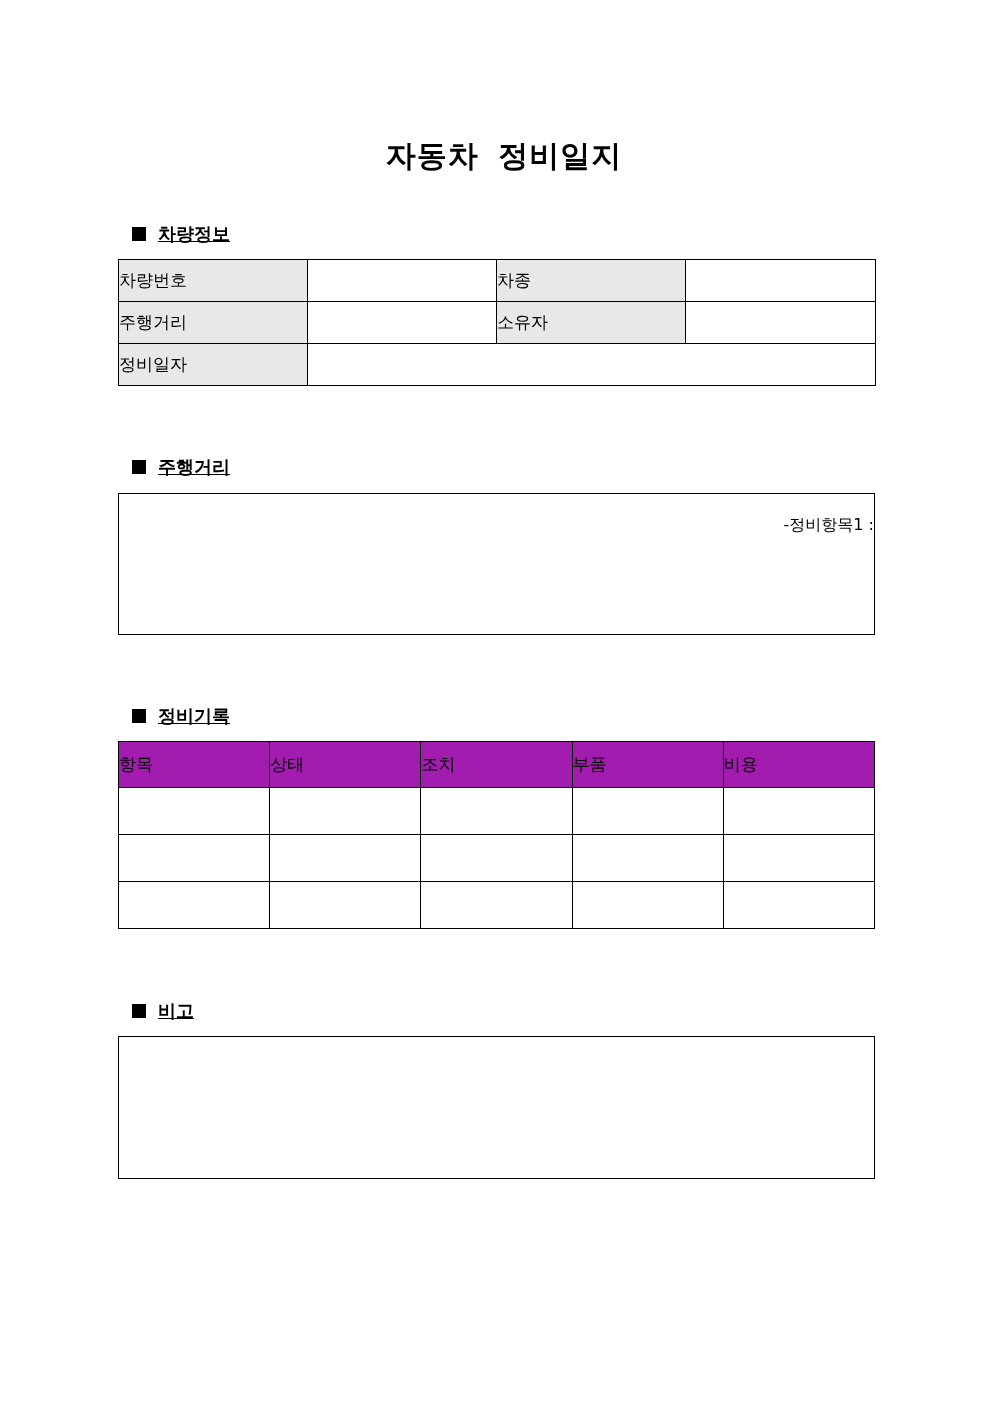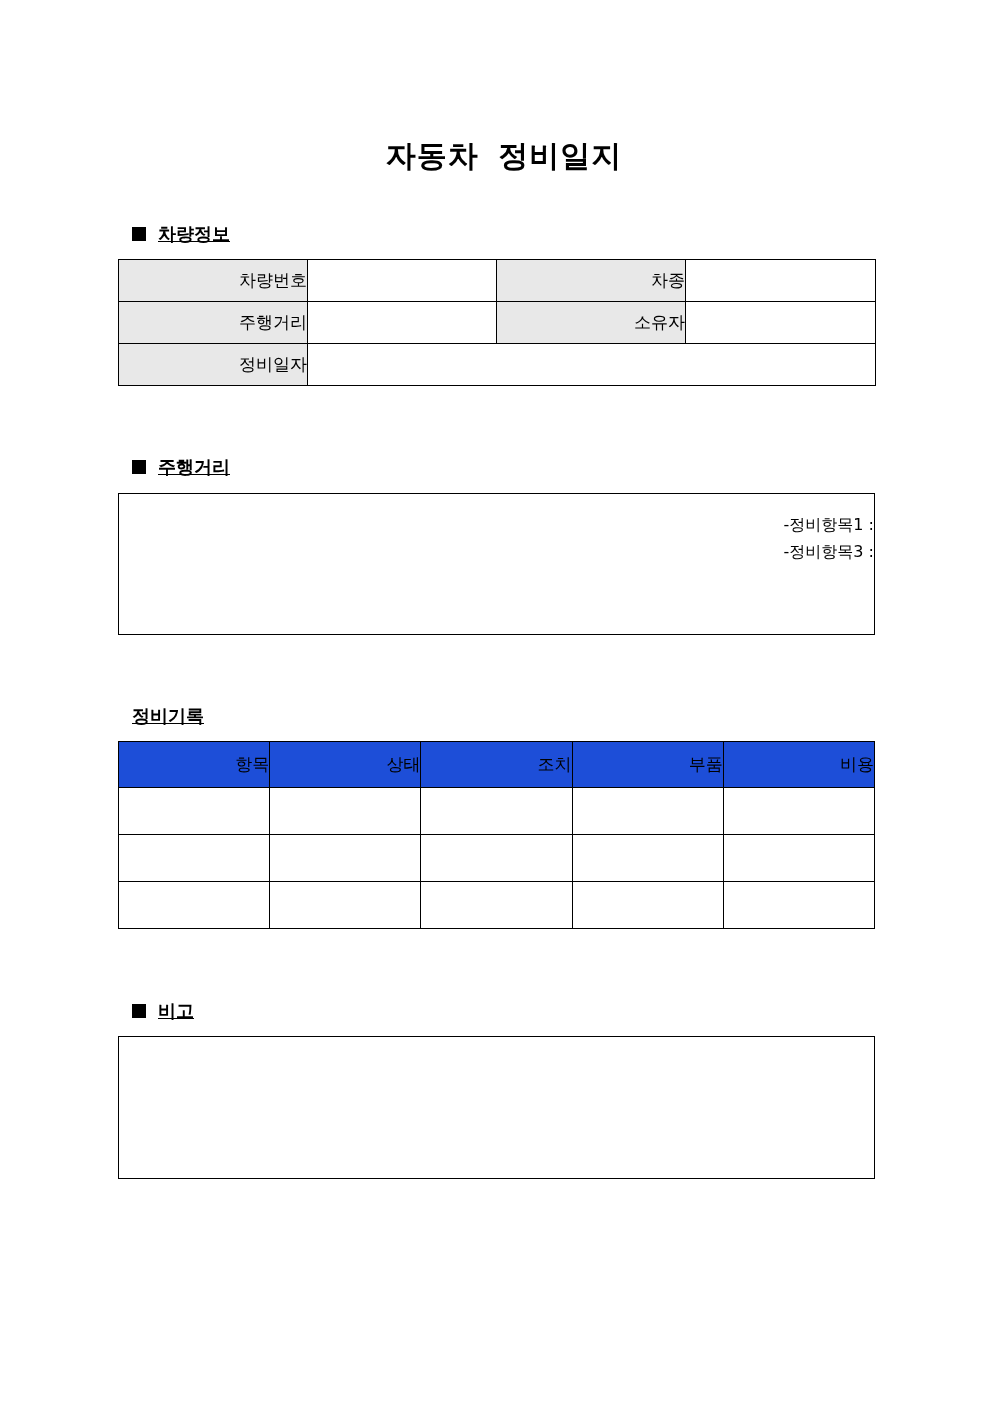--- a/index.html
+++ b/index.html
@@ -13,24 +13,24 @@
       word-spacing: 8px;
     }
     .section-heading {
       position: absolute; left: 132px; font-size: 18px; font-weight: bold;
       display: flex; align-items: center; height: 24px; text-decoration: underline;
     }
     .section-heading .sq {
       display: inline-block; width: 14px; height: 14px; background: #000; margin-right: 12px;
     }
     table { border-collapse: collapse; position: absolute; left: 118px; width: 757px; table-layout: fixed; }
-    td, th { border: 1.5px solid #000; font-weight: normal; font-size: 17px; text-align: right; padding: 0; }
+    td, th { border: 1.5px solid #000; font-weight: normal; font-size: 17px; text-align: left; padding: 0; }
     .lbl { background: #e8e8e8; }
     #info td { height: 41px; }
-    #records th { height: 45px; background: #1d4ed8; }
+    #records th { height: 45px; background: #a21caf; }
     #records td { height: 46px; }
     .box { position: absolute; left: 118px; width: 755px; border: 1.5px solid #000; text-align: right; }
     #content-box { top: 493px; height: 140px; }
     #content-box .line { font-size: 16px; margin-left: 24px; line-height: 27px; }
     #content-box .lines { padding-top: 17px; }
     #remarks-box { top: 1036px; height: 141px; }
   </style>
 </head>
 <body>
 
@@ -69,25 +69,24 @@
   </table>
 
 <div class="section-heading" style="top:455px;">
   <span class="sq"></span>
   <span>주행거리</span>
 </div>
 
 <div class="box" id="content-box">
   <div class="lines">
     <div class="line">-정비항목1 :</div>
-    <div class="line">-정비항목3 :</div>
   </div>
 </div>
 
-<div class="section-heading" style="top:704px;flex-direction:column;">
+<div class="section-heading" style="top:704px;">
   <span class="sq"></span>
   <span>정비기록</span>
 </div>
 
 <table id="records" style="top:741px;">
   <tbody>
       <tr>
     <th>항목</th>
     <th>상태</th>
     <th>조치</th>

